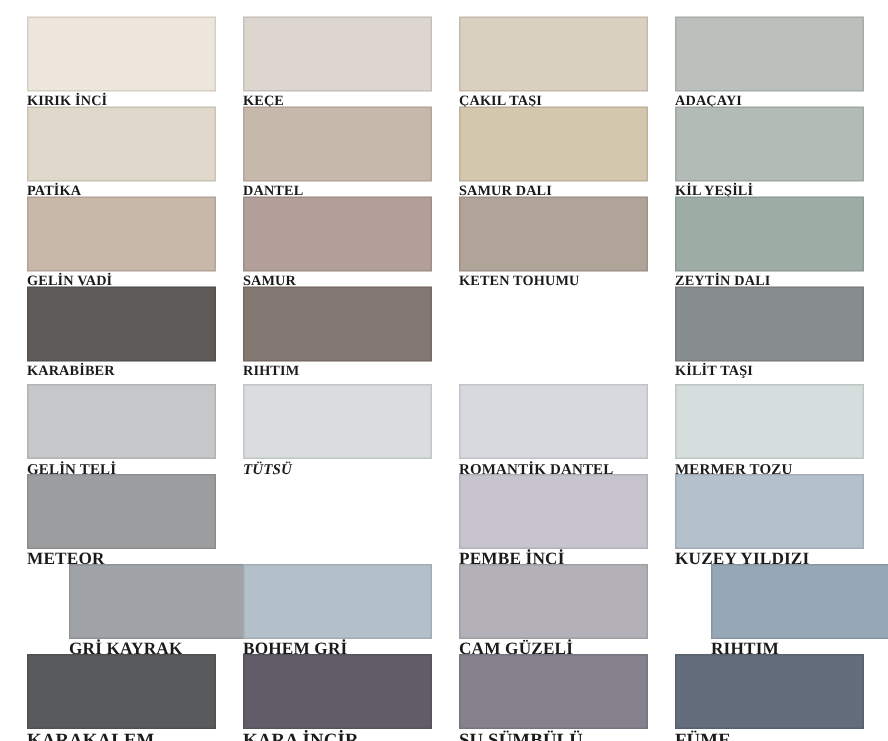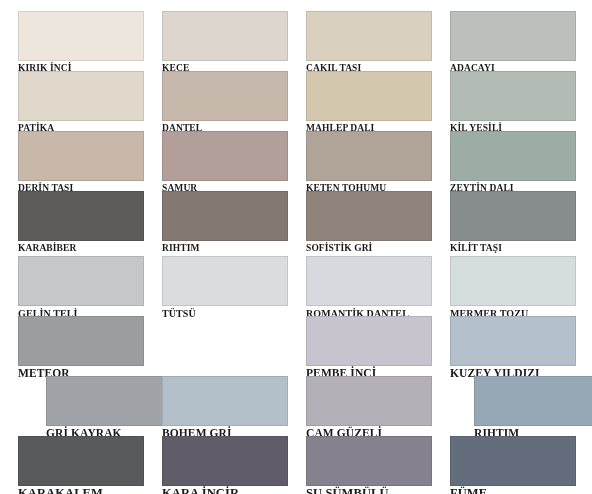--- a/index.html
+++ b/index.html
@@ -63,29 +63,29 @@
     <div class="swatch-cell size-s" style="left: 18px; top: 71px;">
       <div class="swatch-chip" title="#E0D8CB" style="background: rgb(224, 216, 203);"></div>
       <span class="swatch-label">PATİKA</span>
     </div>
     <div class="swatch-cell size-s" style="left: 162px; top: 71px;">
       <div class="swatch-chip" title="#C7B8AC" style="background: rgb(199, 184, 172);"></div>
       <span class="swatch-label">DANTEL</span>
     </div>
     <div class="swatch-cell size-s" style="left: 306px; top: 71px;">
       <div class="swatch-chip" title="#D3C7AE" style="background: rgb(211, 199, 174);"></div>
-      <span class="swatch-label">MAHLEP DALI</span>
+      <span class="swatch-label">SAMUR DALI</span>
     </div>
     <div class="swatch-cell size-s" style="left: 450px; top: 71px;">
       <div class="swatch-chip" title="#B3BBB6" style="background: rgb(179, 187, 182);"></div>
       <span class="swatch-label">KİL YEŞİLİ</span>
     </div>
     <div class="swatch-cell size-s" style="left: 18px; top: 131px;">
       <div class="swatch-chip" title="#C7B8AA" style="background: rgb(199, 184, 170);"></div>
-      <span class="swatch-label">DERİN TAŞI</span>
+      <span class="swatch-label">GELİN VADİ</span>
     </div>
     <div class="swatch-cell size-s" style="left: 162px; top: 131px;">
       <div class="swatch-chip" title="#B29F9A" style="background: rgb(178, 159, 154);"></div>
       <span class="swatch-label">SAMUR</span>
     </div>
     <div class="swatch-cell size-s" style="left: 306px; top: 131px;">
       <div class="swatch-chip" title="#B0A398" style="background: rgb(176, 163, 152);"></div>
       <span class="swatch-label">KETEN TOHUMU</span>
     </div>
     <div class="swatch-cell size-s" style="left: 450px; top: 131px;">
@@ -93,33 +93,29 @@
       <span class="swatch-label">ZEYTİN DALI</span>
     </div>
     <div class="swatch-cell size-s" style="left: 18px; top: 191px;">
       <div class="swatch-chip" title="#5F5B58" style="background: rgb(95, 91, 88);"></div>
       <span class="swatch-label">KARABİBER</span>
     </div>
     <div class="swatch-cell size-s" style="left: 162px; top: 191px;">
       <div class="swatch-chip" title="#837872" style="background: rgb(131, 120, 114);"></div>
       <span class="swatch-label">RIHTIM</span>
     </div>
-    <div class="swatch-cell size-s" style="left: 306px; top: 191px;">
-      <div class="swatch-chip" title="#8F837C" style="background: rgb(143, 131, 124);"></div>
-      <span class="swatch-label">SOFİSTİK GRİ</span>
-    </div>
     <div class="swatch-cell size-s" style="left: 450px; top: 191px;">
       <div class="swatch-chip" title="#878C8E" style="background: rgb(135, 140, 142);"></div>
       <span class="swatch-label">KİLİT TAŞI</span>
     </div>
     <div class="swatch-cell size-m" style="left: 18px; top: 256px;">
       <div class="swatch-chip" title="#C6C7C8" style="background: rgb(198, 199, 200);"></div>
       <span class="swatch-label">GELİN TELİ</span>
     </div>
-    <div class="swatch-cell size-m" style="left: 162px; top: 256px;">
+    <div class="swatch-cell size-m" style="left: 162px; top: 256px; font-style: italic;">
       <div class="swatch-chip" title="#DADDDE" style="background: rgb(218, 221, 222);"></div>
       <span class="swatch-label">TÜTSÜ</span>
     </div>
     <div class="swatch-cell size-m" style="left: 306px; top: 256px;">
       <div class="swatch-chip" title="#D8D9DE" style="background: rgb(216, 217, 222);"></div>
       <span class="swatch-label">ROMANTİK DANTEL</span>
     </div>
     <div class="swatch-cell size-m" style="left: 450px; top: 256px;">
       <div class="swatch-chip" title="#D5DEDC" style="background: rgb(213, 222, 220);"></div>
       <span class="swatch-label">MERMER TOZU</span>

